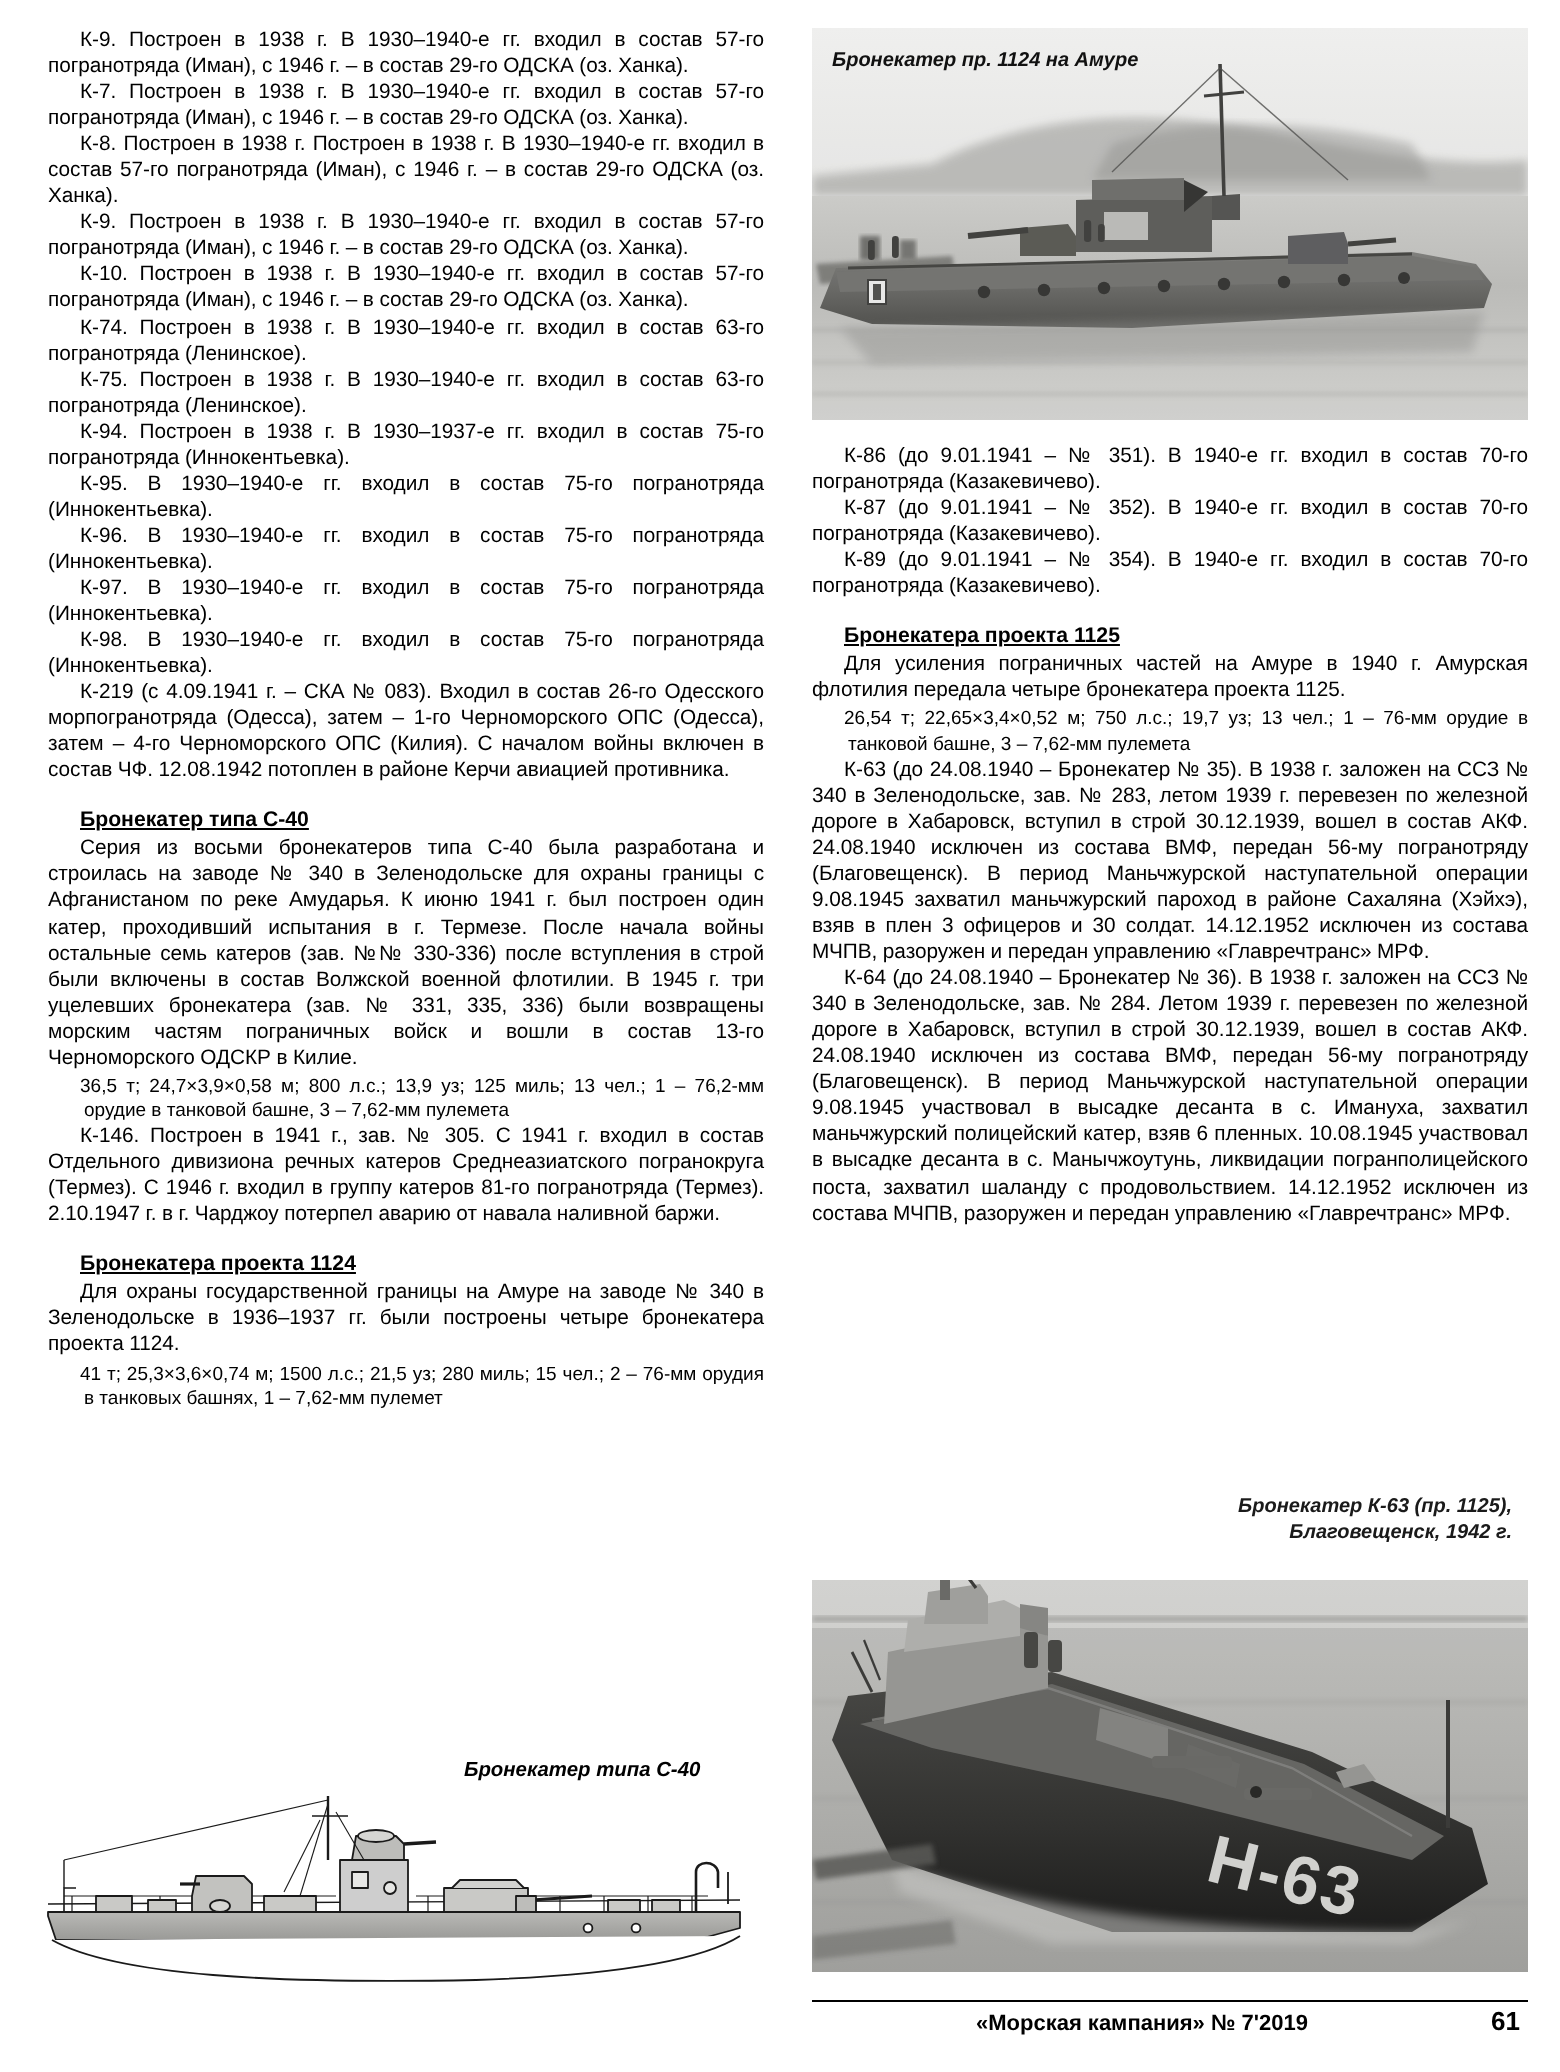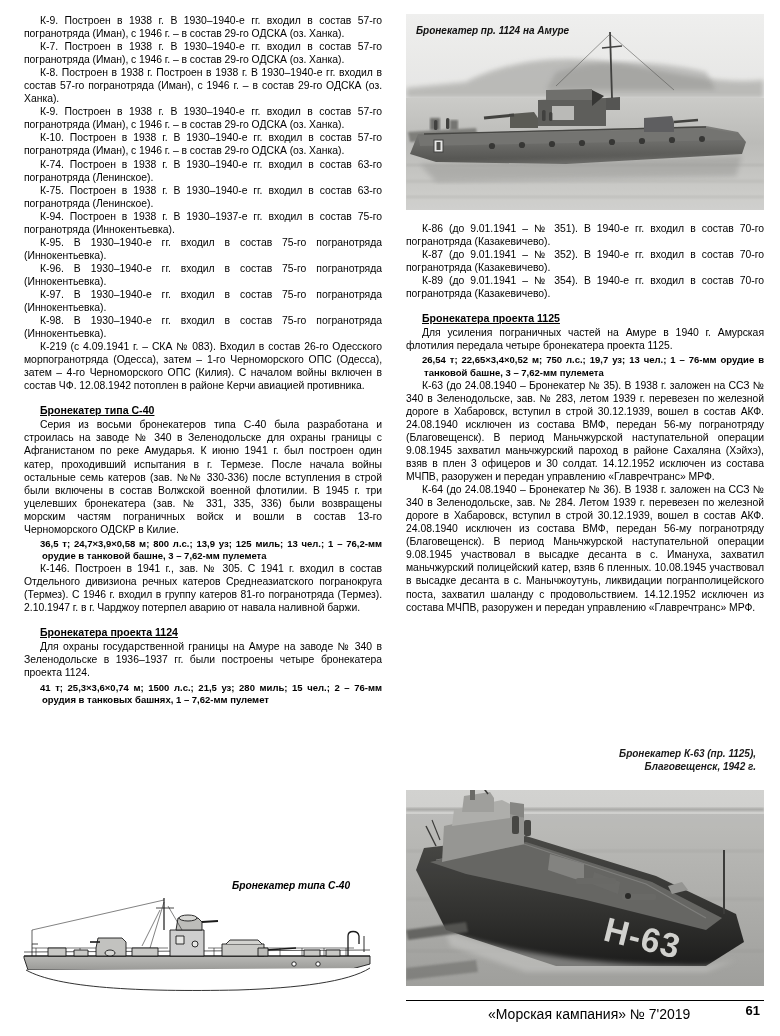--- a/index.html
+++ b/index.html
@@ -40,21 +40,20 @@
     hyphens: none;
   }
 
   .spec {
     font-size: 9.5px;
     line-height: 12.2px;
     text-align: justify;
     margin: 2px 0 0 0;
     padding-left: 18px;
     text-indent: -2px;
-    font-weight: bold;
   }
 
   h2.section {
     font-size: 10.6px;
     line-height: 14px;
     font-weight: bold;
     text-decoration: underline;
     margin: 11px 0 1px 0;
     padding-left: 16px;
     text-align: left;
@@ -125,22 +124,22 @@
     width: 358px;
     height: 24px;
     border-top: 1.2px solid #000;
     padding-top: 3px;
     box-sizing: border-box;
   }
   .footer-journal {
     position: absolute;
     left: 82px;
     top: 5px;
-    font-size: 14px;
-    font-weight: normal;
+    font-size: 11px;
+    font-weight: bold;
   }
   .footer-page {
     position: absolute;
     right: 4px;
     top: 2px;
     font-size: 13px;
     font-weight: bold;
   }
 </style>
 </head>

